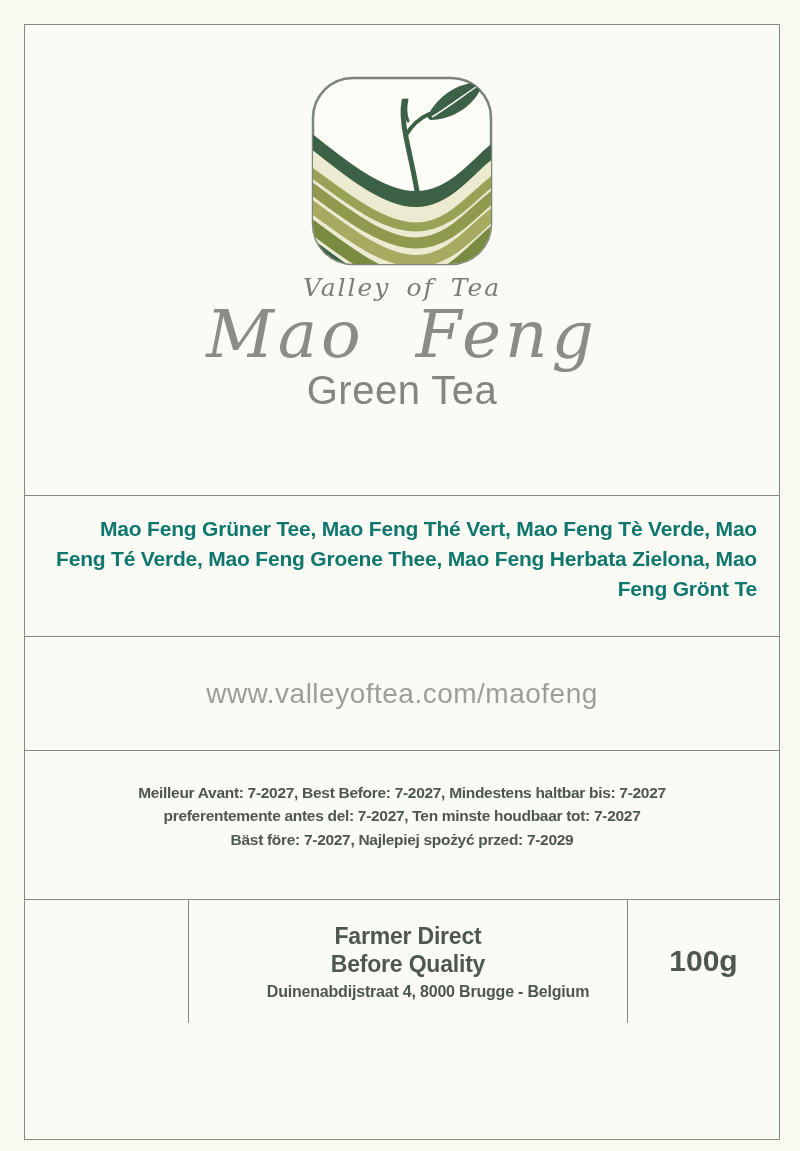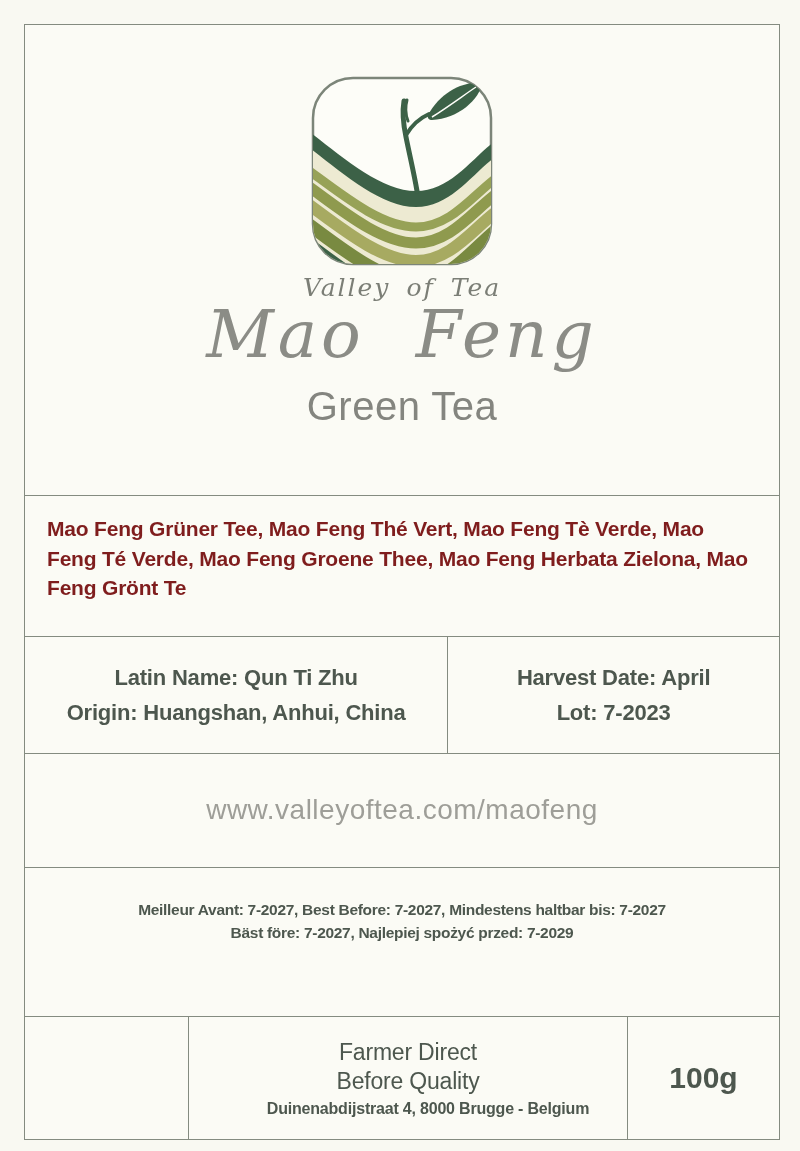--- a/index.html
+++ b/index.html
@@ -37,36 +37,36 @@
   .product-title{
     font-family:"DejaVu Serif", serif;
     font-style:italic;
     font-size:66px;
     color:#8b8c86;
     letter-spacing:4px;
     word-spacing:26px;
     line-height:1;
   }
   .product-subtitle{
-    margin-top:16px;
+    margin-top:0;
     font-size:40px;
     color:#84857f;
     letter-spacing:0.5px;
   }
 
   
   .names{
     height:141px;
     display:flex;align-items:flex-start;justify-content:center;
     padding:18px 22px 0 22px;
-    text-align:left;
+    text-align:right;
     font-size:21px;font-weight:bold;
     letter-spacing:-0.2px;
     line-height:1.42;
-    color:#7f1d1d;
+    color:#0f766e;
   }
 
   
   .info-row{height:117px;display:flex;}
   .info-cell{
     box-sizing:border-box;
     display:flex;flex-direction:column;justify-content:center;align-items:center;
     font-size:22px;font-weight:bold;letter-spacing:-0.2px;
     line-height:1.6;color:#4d574e;text-align:center;
   }
@@ -94,21 +94,21 @@
   .footer-row{height:123.5px;display:flex;}
   .footer-cell{box-sizing:border-box;height:100%;}
   .footer-left{width:163px;}
   .footer-center{
     width:440px;
     border-left:1.5px solid #848b80;
     border-right:1.5px solid #848b80;
     display:flex;flex-direction:column;align-items:center;justify-content:center;
     text-align:center;color:#4d574e;
   }
-  .footer-line{font-size:23px;font-weight:normal;letter-spacing:-0.2px;line-height:1.25;}
+  .footer-line{font-size:23px;font-weight:bold;letter-spacing:-0.2px;line-height:1.25;}
   .footer-address{font-size:16px;font-weight:bold;letter-spacing:-0.2px;margin-top:4px;padding-left:40px;}
   .footer-right{
     flex:1;
     display:flex;align-items:center;justify-content:center;
     font-size:30px;font-weight:bold;color:#4d574e;letter-spacing:0;
   }
 </style>
 </head>
 <body>
 
@@ -150,37 +150,28 @@
       </g>
     </svg>
 
     <div class="brand-name">Valley of Tea</div>
     <div class="product-title">Mao Feng</div>
     <div class="product-subtitle">Green Tea</div>
   </div>
 
   <div class="sec names">Mao Feng Grüner Tee, Mao Feng Thé Vert, Mao Feng Tè Verde, Mao Feng Té Verde, Mao Feng Groene Thee, Mao Feng Herbata Zielona, Mao Feng Grönt Te</div>
 
-  <div class="sec info-row">
-    <div class="info-cell info-left">
-      <div>Latin Name: Qun Ti Zhu</div>
-      <div>Origin: Huangshan,  Anhui, China</div>
-    </div>
-    <div class="info-cell info-right">
-      <div>Harvest Date: April</div>
-      <div>Lot: 7-2023</div>
-    </div>
-  </div>
 
   <div class="sec url-row">
     <span>www.valleyoftea.com/maofeng</span>
   </div>
 
   <div class="sec best-before">
     <div>Meilleur Avant: 7-2027,  Best Before: 7-2027,  Mindestens haltbar bis: 7-2027</div>
+    <div>preferentemente antes del: 7-2027,  Ten minste houdbaar tot: 7-2027</div>
     <div>Bäst före: 7-2027,  Najlepiej spożyć przed: 7-2029</div>
   </div>
 
   <div class="sec footer-row">
     <div class="footer-cell footer-left"></div>
     <div class="footer-cell footer-center">
       <div class="footer-line">Farmer Direct</div>
       <div class="footer-line">Before Quality</div>
       <div class="footer-address">Duinenabdijstraat 4,  8000 Brugge - Belgium</div>
     </div>

